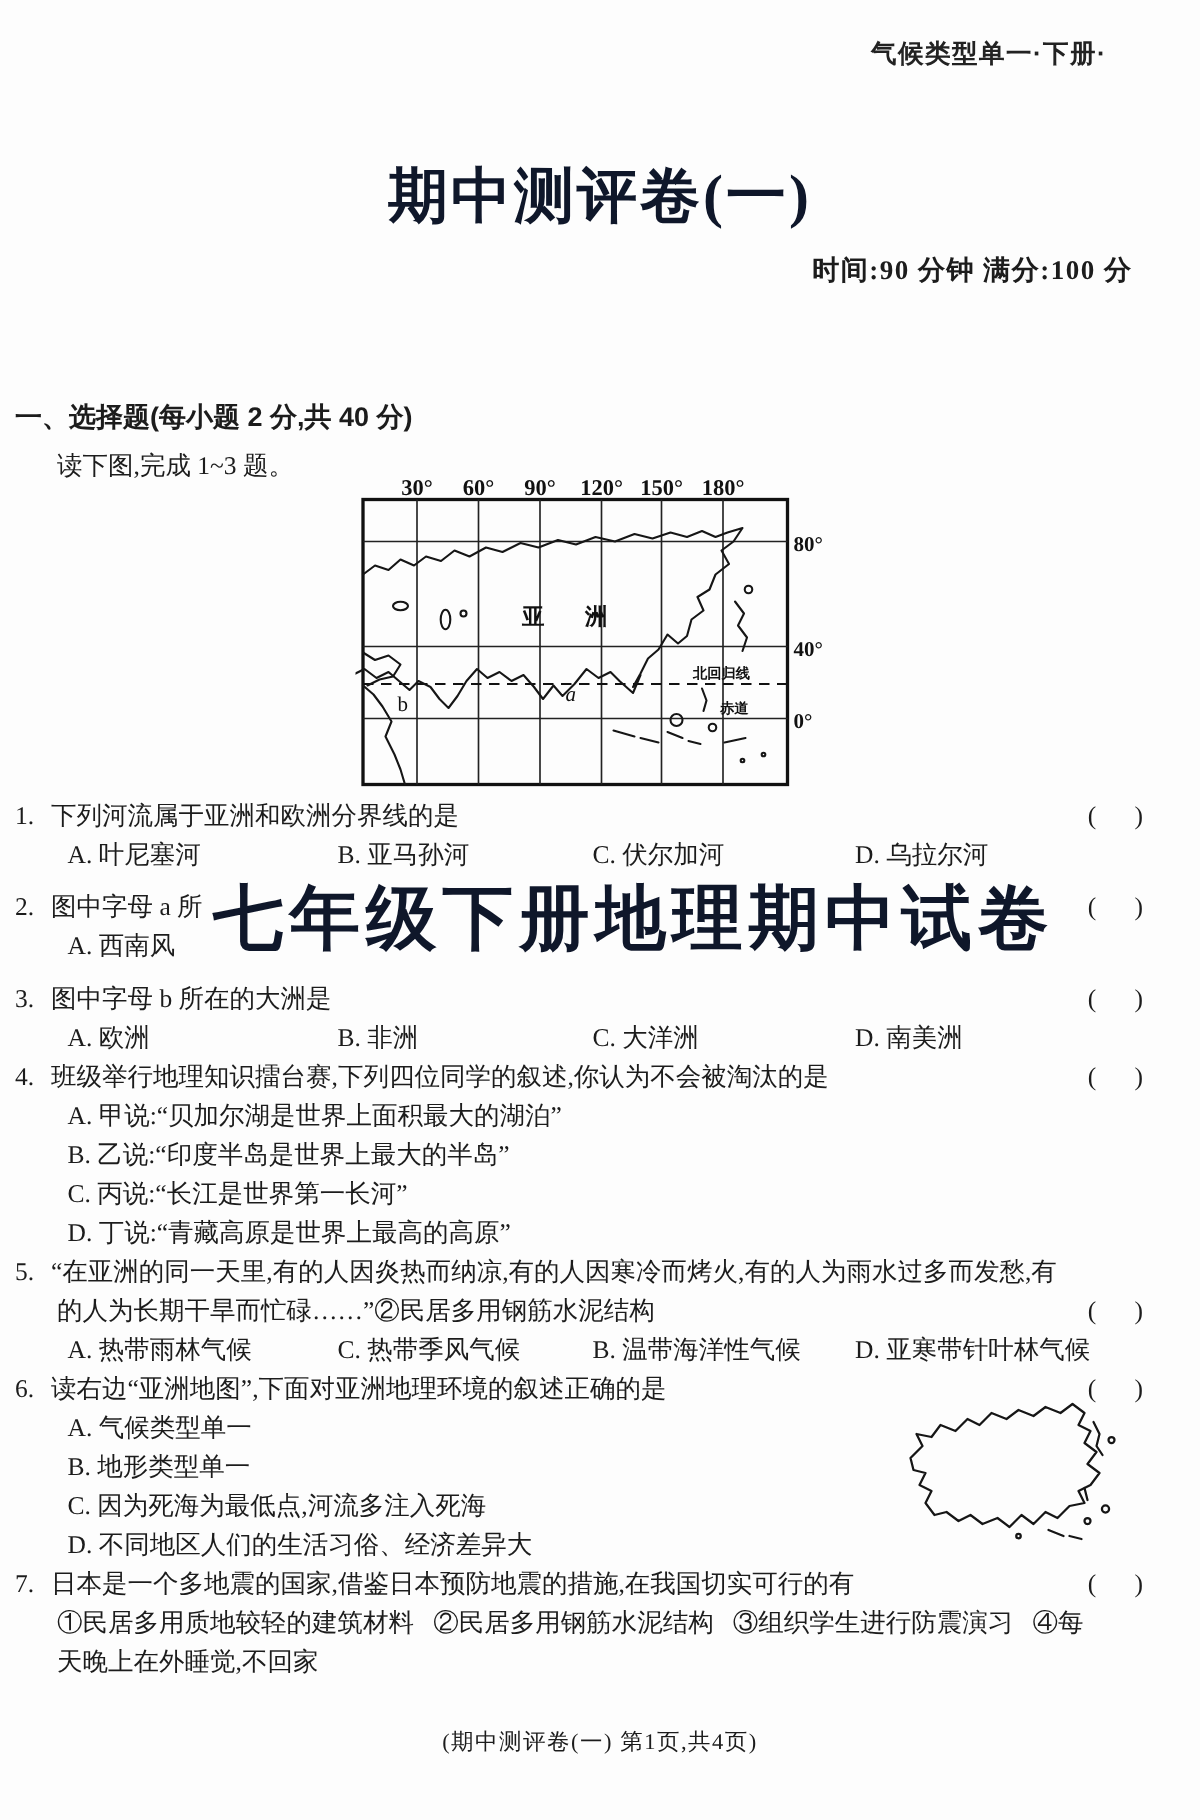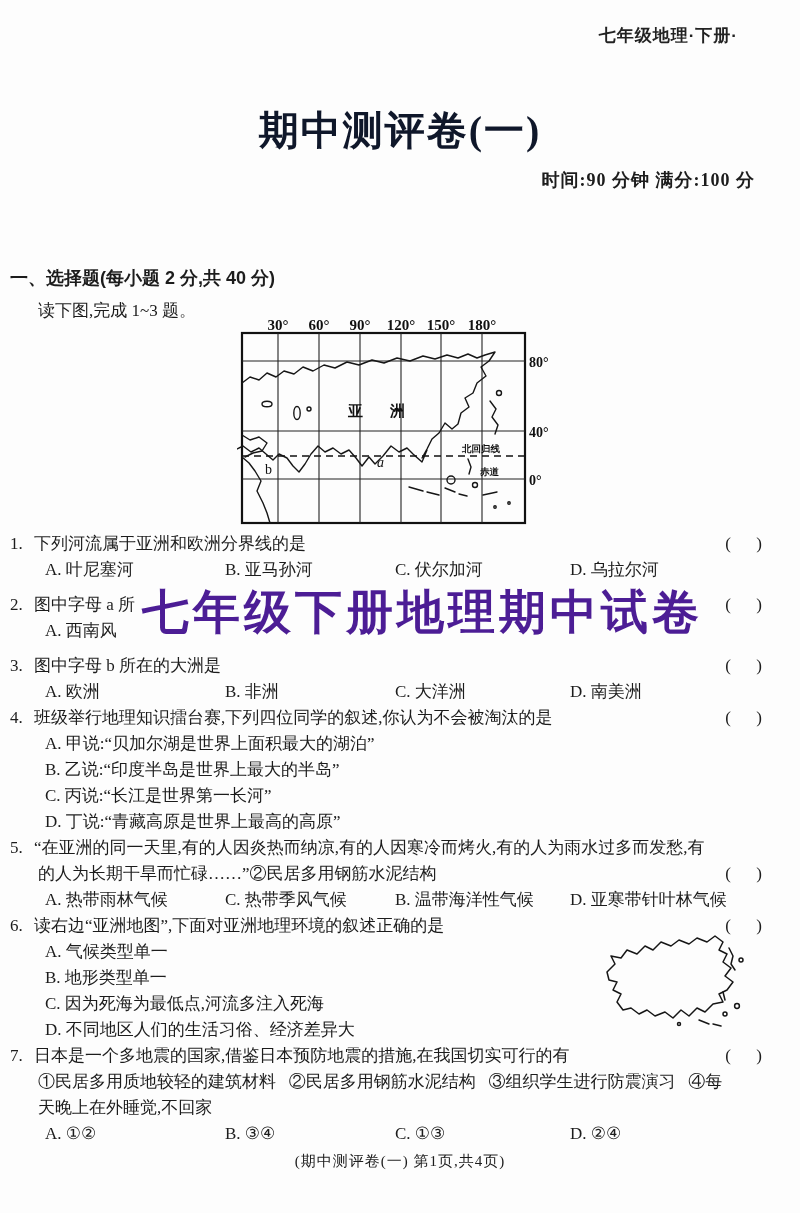--- a/index.html
+++ b/index.html
@@ -71,21 +71,21 @@
   .footer {
     position:absolute; top:1152px; left:0; width:100%;
     text-align:center; font-size:15px; letter-spacing:1px;
   }
 </style>
 </head>
 <body>
 
 <div class="page">
 
-  <div class="edition">七年级地理·下册·</div>
+  <div class="edition">气候类型单一·下册·</div>
 
   <div class="title">期中测评卷(一)</div>
 
   <div class="time-score">时间:90 分钟   满分:100 分</div>
 
 
   <div class="sec-head">一、选择题(每小题 2 分,共 40 分)</div>
   <div class="sec-intro">读下图,完成 1~3 题。</div>
 
   <div class="map-fig">
@@ -233,42 +233,36 @@
     </div>
 
     <div class="q">
       <div class="qrow">
         <span class="qnum">7.</span>
         <span class="qtext">日本是一个多地震的国家,借鉴日本预防地震的措施,在我国切实可行的有</span>
         <span class="paren">(      )</span>
       </div>
       <div class="itemline">①民居多用质地较轻的建筑材料   ②民居多用钢筋水泥结构   ③组织学生进行防震演习   ④每</div>
       <div class="itemline">天晚上在外睡觉,不回家</div>
-      <div class="opts4">
-        <span>A. ①②</span>
-        <span>B. ③④</span>
-        <span>C. ①③</span>
-        <span>D. ②④</span>
-      </div>
     </div>
 
   </div>
 
   <div class="mini-map">
     <svg width="158" height="115" viewBox="0 0 158 115">
       <g fill="none" stroke="#161616" stroke-width="1.5" stroke-linejoin="round" stroke-linecap="round">
         <path d="M12,52 L20,44 16,36 26,38 32,30 42,34 50,26 58,30 66,22 76,26 84,20 94,24 102,18 112,22 120,16 128,22 124,30 132,34 128,42 136,48 130,56 138,62 132,70 124,74 128,82 118,84 110,92 102,88 94,96 86,90 78,98 70,92 60,96 52,90 44,94 36,88 28,90 22,82 26,74 18,70 22,62 14,60 Z"></path>
         <path d="M134,28 l4,8 -2,8 4,6"></path>
         <path d="M128,72 l2,8"></path>
         <path d="M104,100 l10,4 M118,104 l8,2"></path>
         <circle cx="146" cy="40" r="2"></circle>
         <circle cx="142" cy="86" r="2.4"></circle>
         <circle cx="130" cy="94" r="2"></circle>
         <circle cx="84" cy="104" r="1.5"></circle>
       </g>
     </svg>
   </div>
 
-  <div class="watermark" style="color: #4c1d95;">七年级下册地理期中试卷</div>
+  <div class="watermark" style="color: #0f172a;">七年级下册地理期中试卷</div>
 
   <div class="footer">(期中测评卷(一)   第1页,共4页)</div>
 
 </div>
 
 </body></html>

